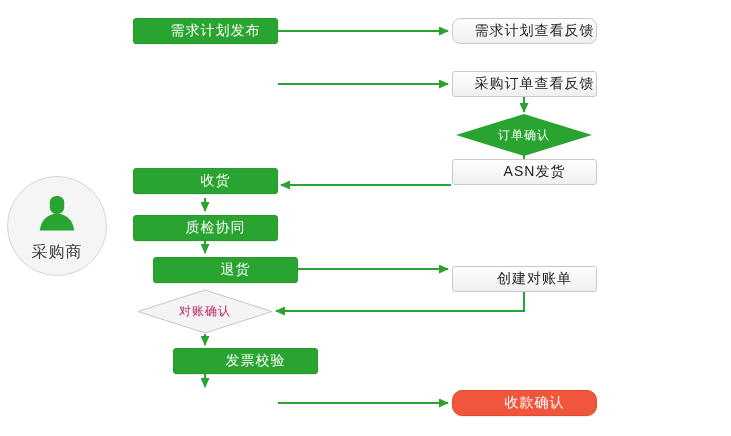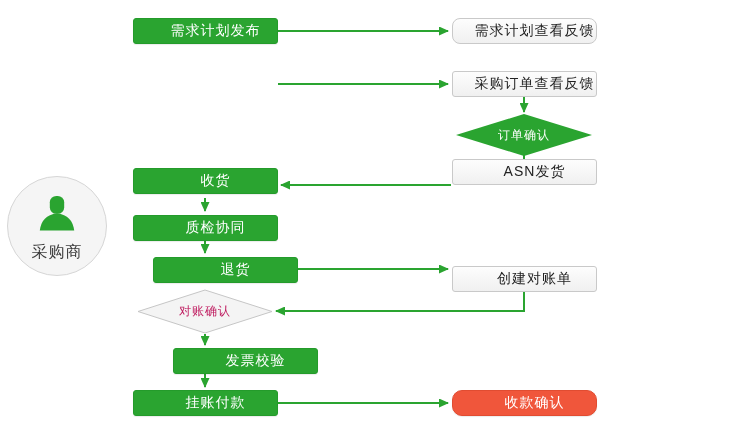--- a/index.html
+++ b/index.html
@@ -71,21 +71,20 @@
     </svg>
     <div class="actor-label">采购商</div>
   </div>
 
 
   <div class="node green" style="left:133px; top:18px;">需求计划发布</div>
   <div class="node green" style="left:133px; top:168px;">收货</div>
   <div class="node green" style="left:133px; top:215px;">质检协同</div>
   <div class="node green" style="left:133px; top:257px;margin-left:20px;">退货</div>
   <div class="node green" style="left:133px; top:348px;margin-left:40px;">发票校验</div>
-  <div class="node green" style="left:133px; top:390px;">挂账付款</div>
 
   <div class="node light" style="left:452px; top:18px;border-radius:8px;">需求计划查看反馈</div>
   <div class="node light" style="left:452px; top:71px;">采购订单查看反馈</div>
   <div class="node light" style="left:452px; top:159px;">ASN发货</div>
   <div class="node light" style="left:452px; top:266px;">创建对账单</div>
   <div class="node red" style="left:452px; top:390px;border-radius:10px;">收款确认</div>
 
   <div class="diamond green" style="left:456px; top:114px;">
     <svg width="136" height="42" viewBox="0 0 136 42">
       <polygon points="68,0 136,21 68,42 0,21" fill="#2aa430"></polygon>

